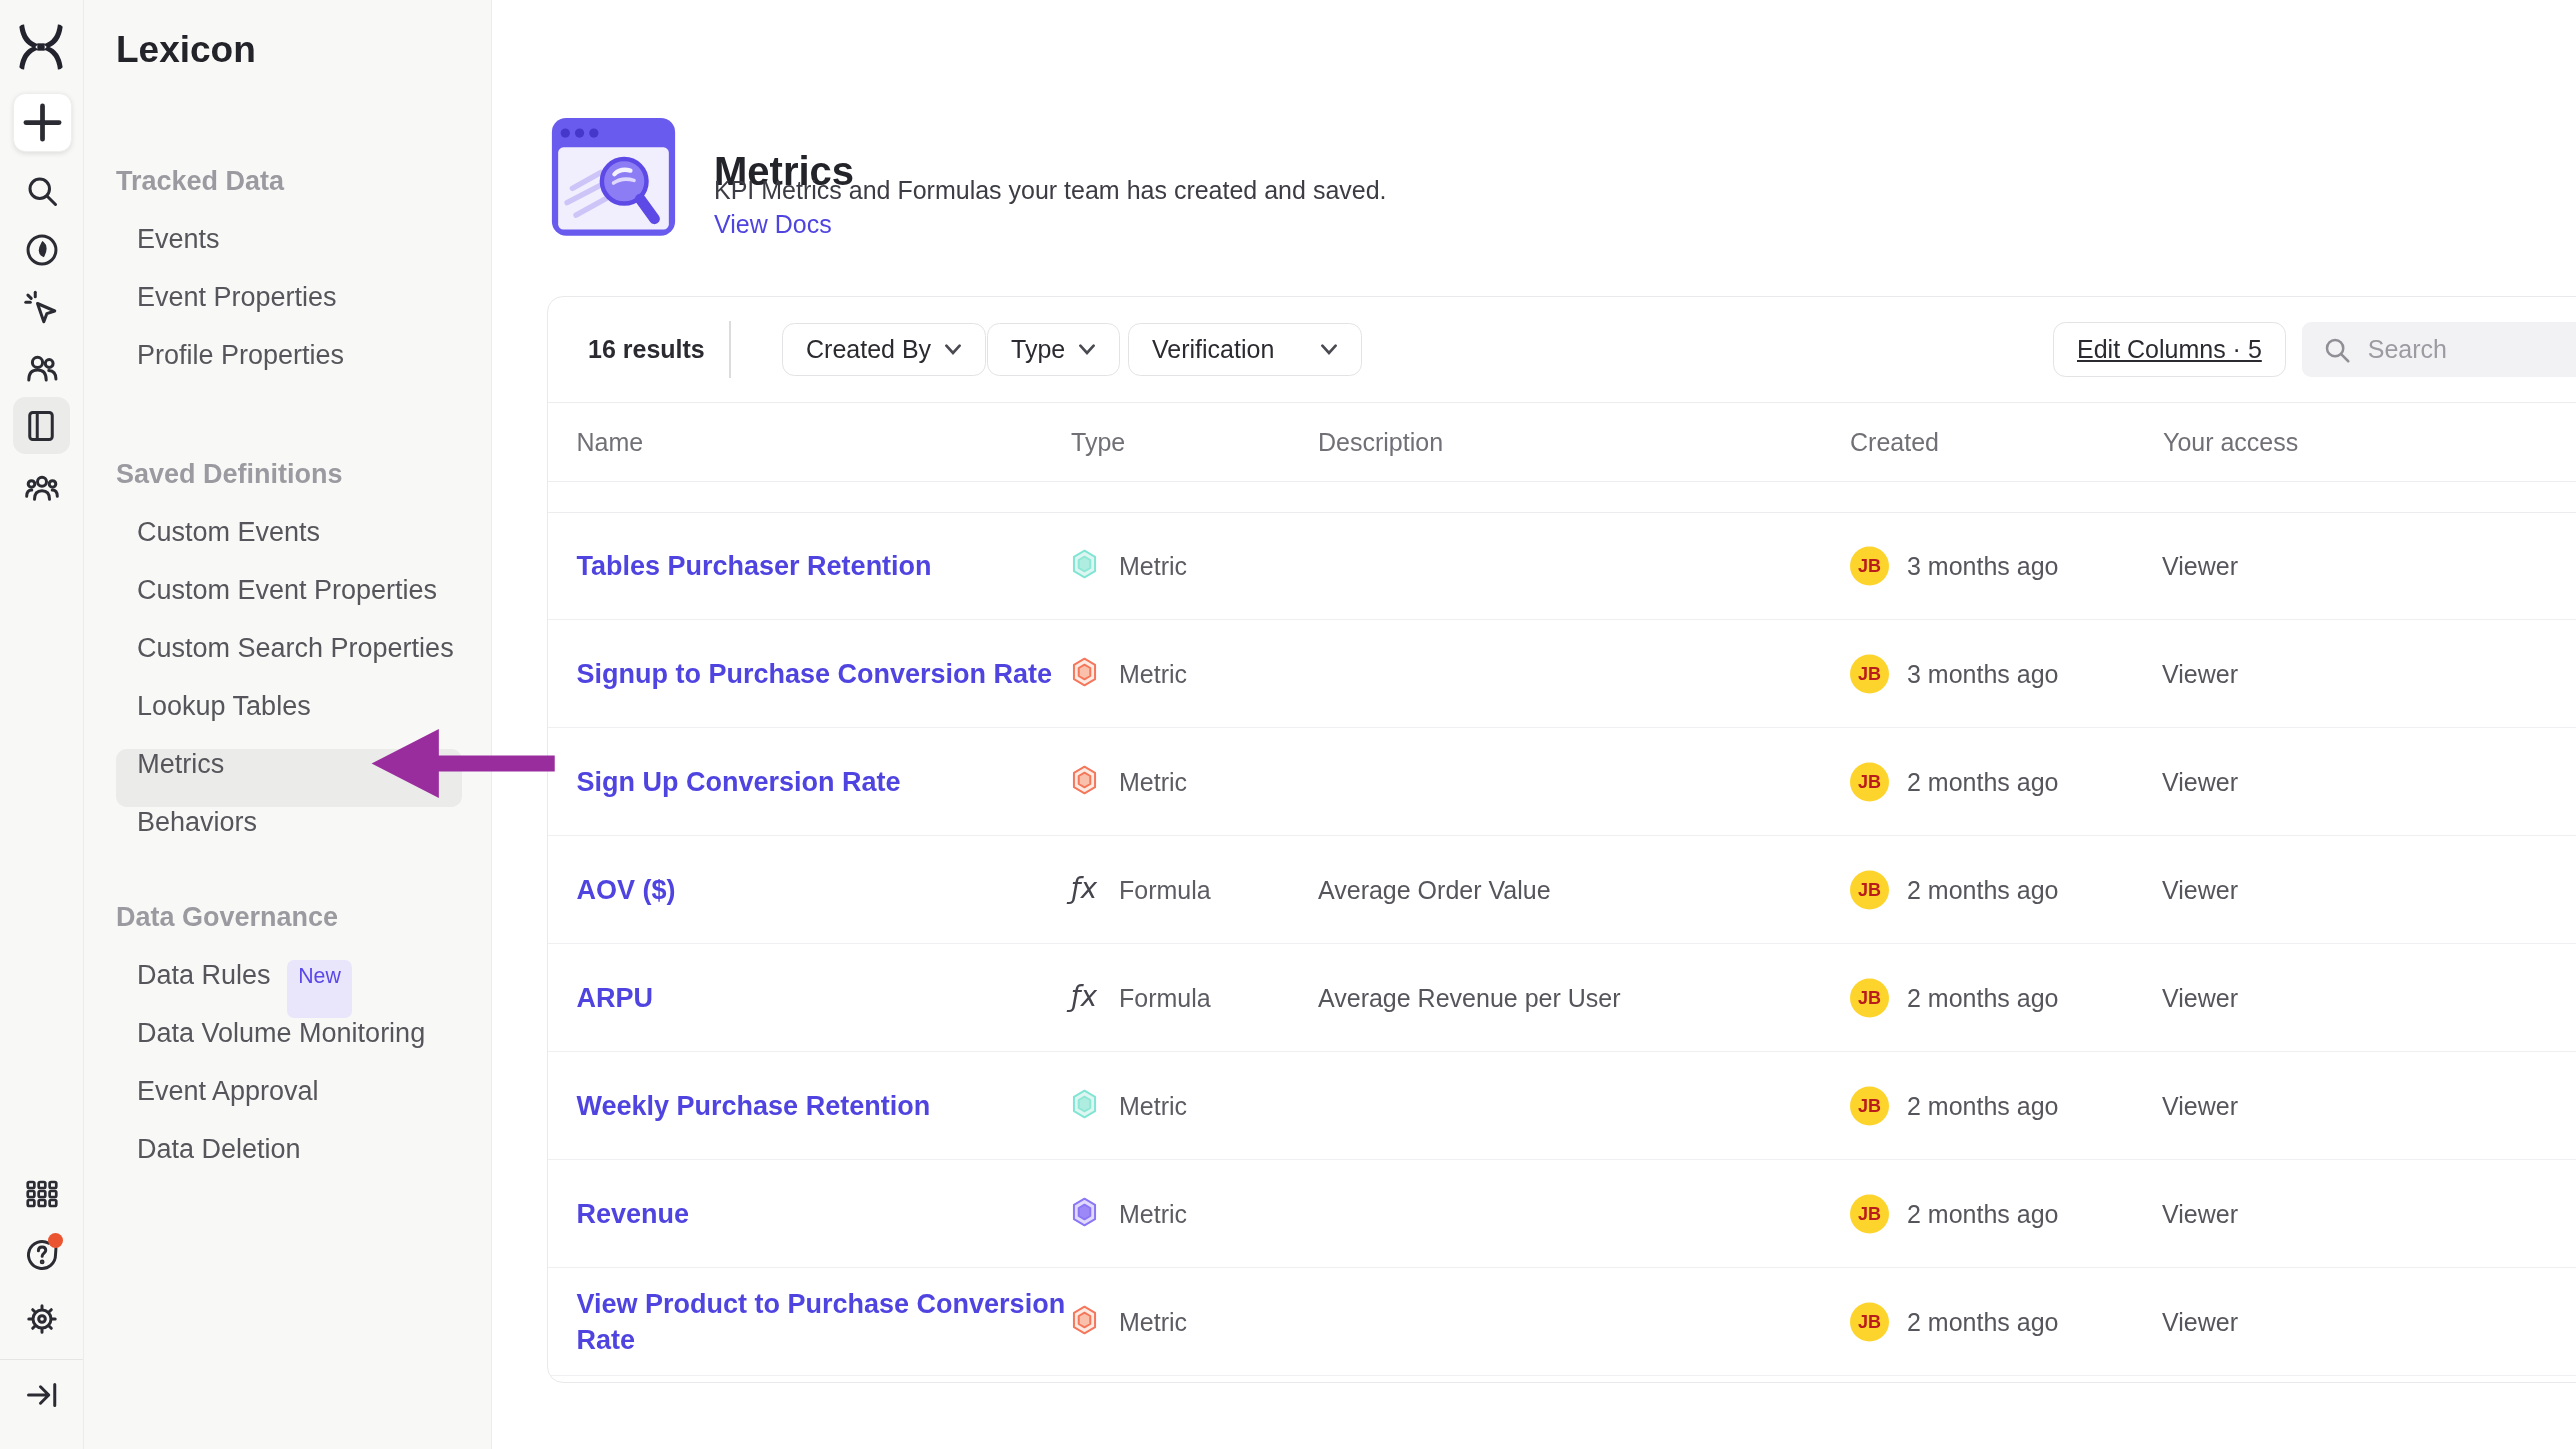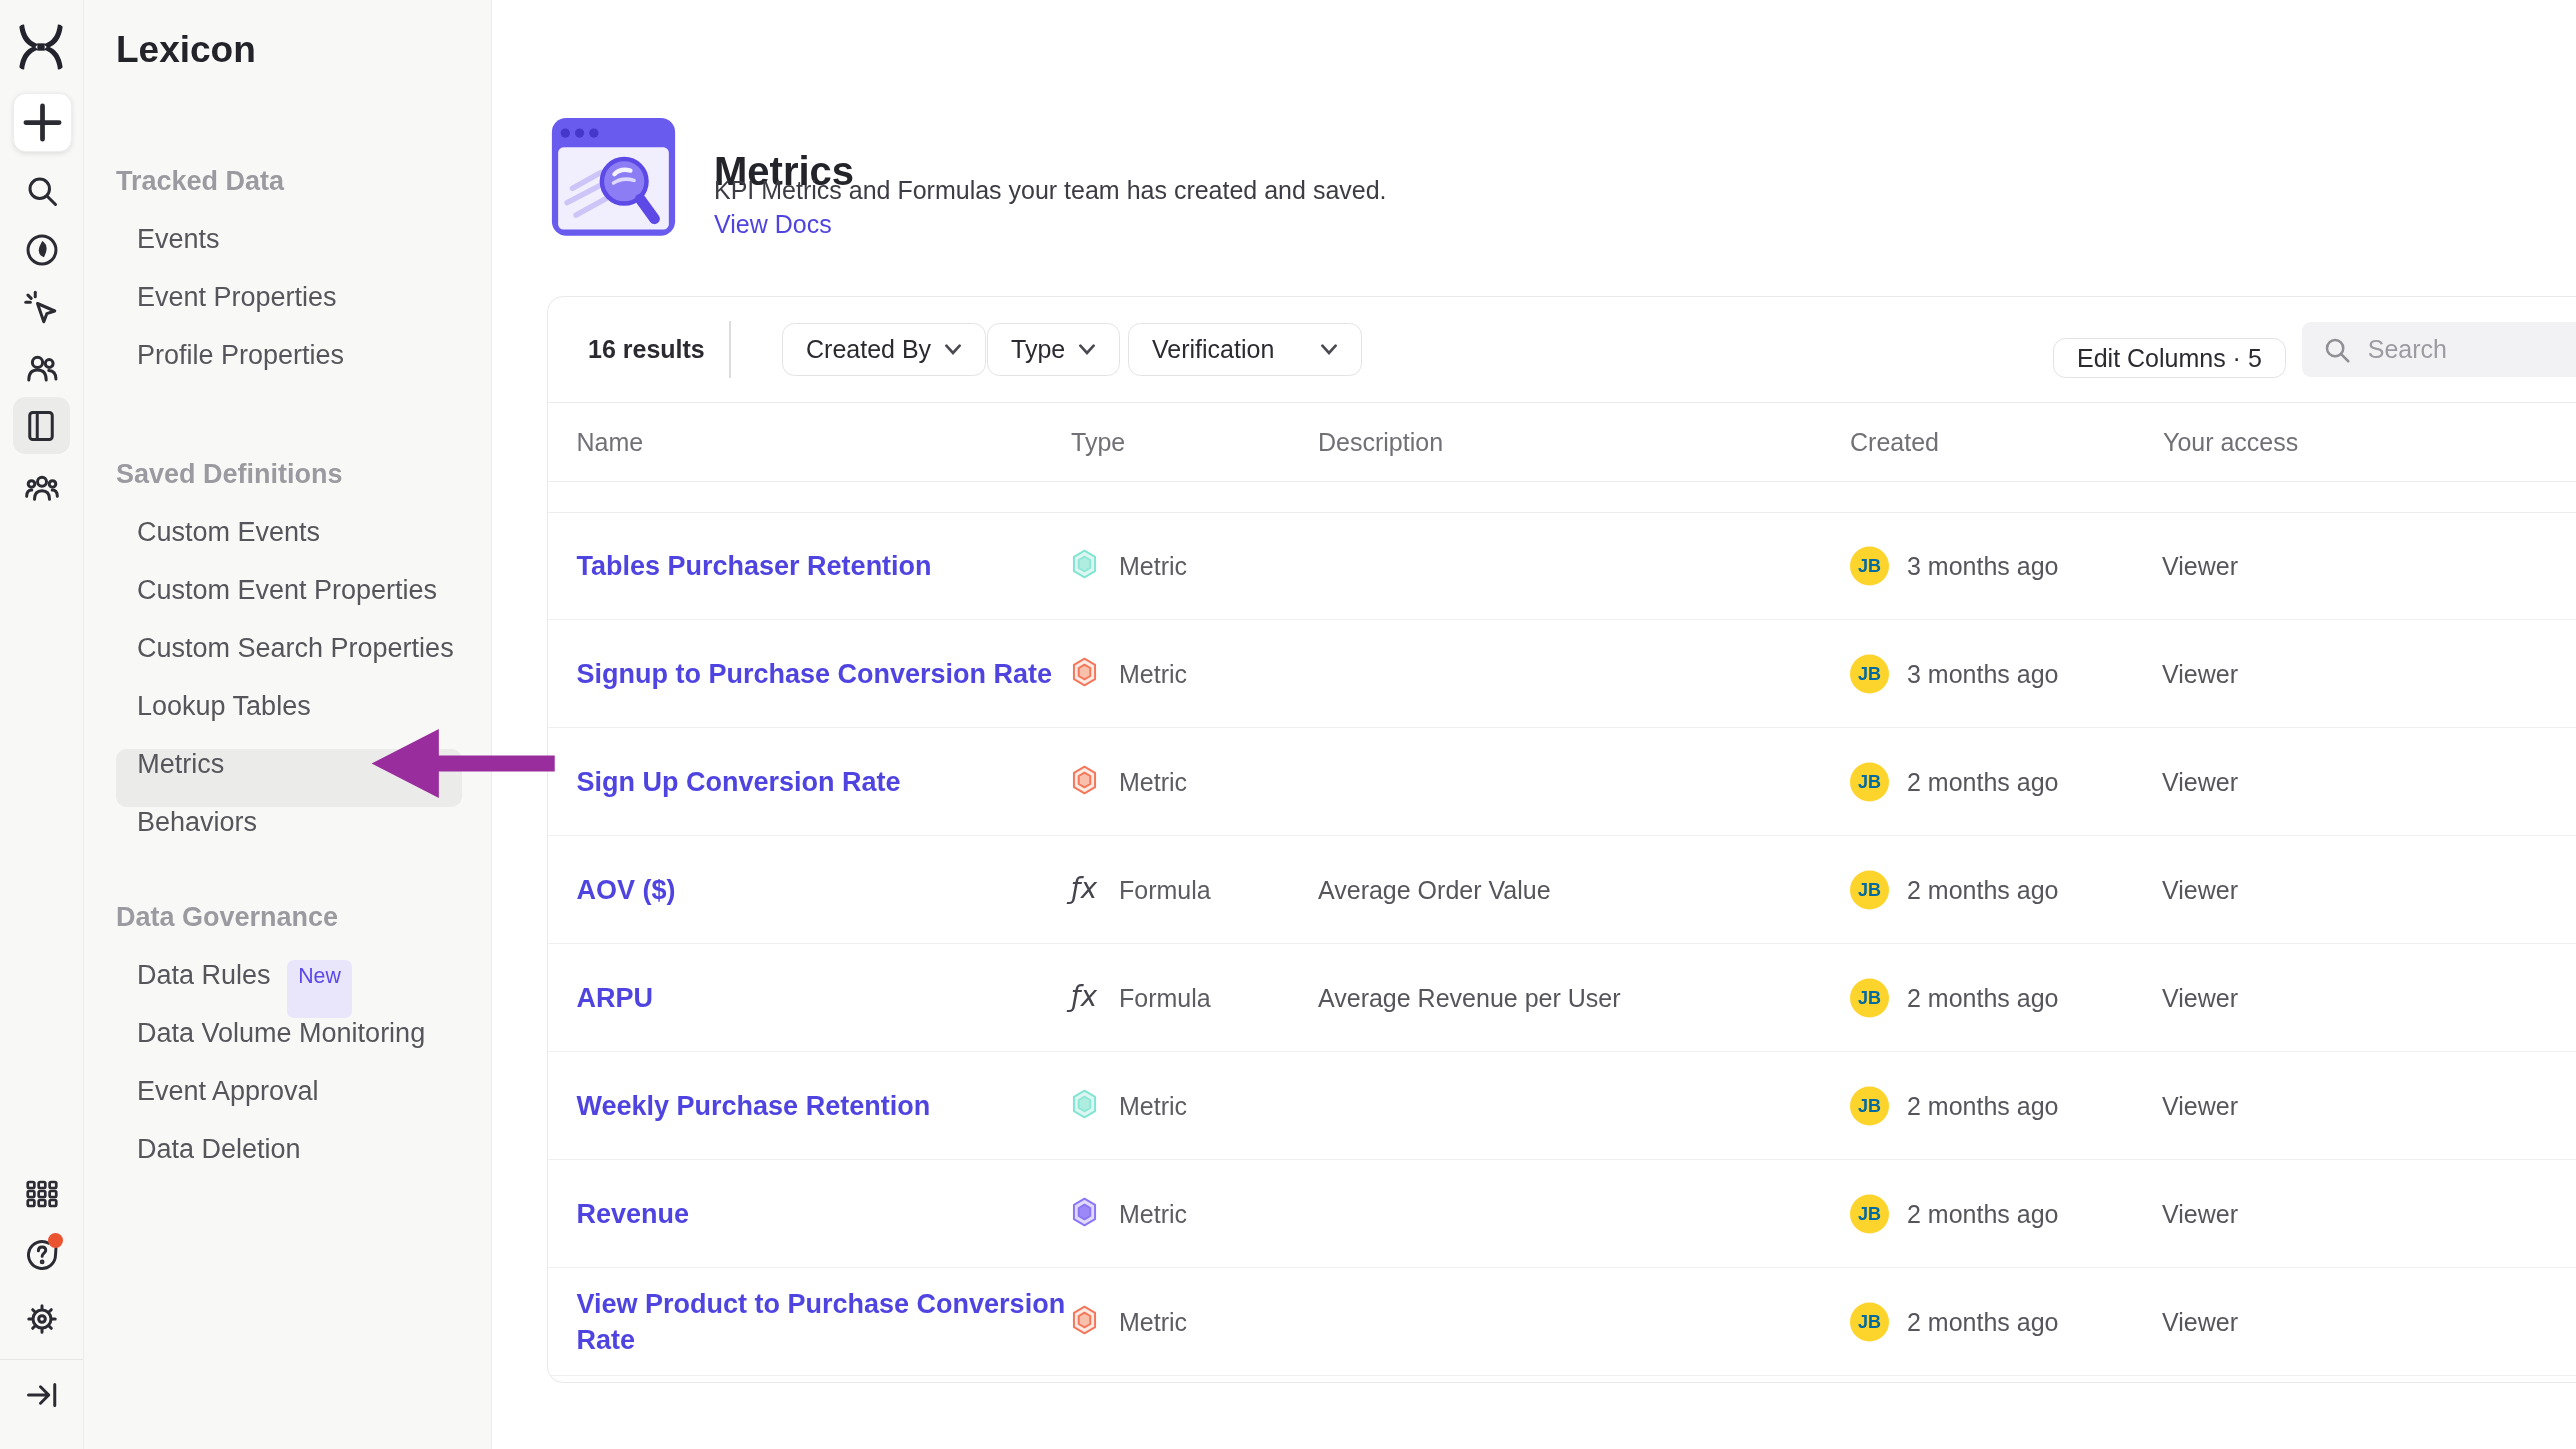--- a/index.html
+++ b/index.html
@@ -50,21 +50,21 @@
   .results{position:absolute;left:40px;top:0;height:105px;display:flex;align-items:center;
     font-size:25px;font-weight:700;color:#2a2a30;}
   .vdiv{position:absolute;left:181px;top:24px;width:1.8px;height:57px;background:#dcdcde;}
   .fbtn{position:absolute;top:26px;height:53px;display:flex;align-items:center;gap:12.5px;
     padding:0 23px;background:#fff;border:1.8px solid #e3e3e5;border-radius:12.5px;
     font-size:25px;font-weight:500;color:#2a2a30;cursor:pointer;font-family:inherit;}
   #filters .fbtn:nth-child(1){left:234px;}
   #filters .fbtn:nth-child(2){left:439px;}
   #filters .fbtn:nth-child(3){left:580px;gap:46px;}
   .chev{width:18px;height:11.6px;}
-  .editcols{left:1505px;top:41px;height:40px;}
+  .editcols{left:1505px;top:25px;height:55px;text-decoration:underline;}
   .searchbox{position:absolute;left:1754px;top:25px;height:55px;width:881px;background:#f2f2f4;
     border-radius:9px;display:flex;align-items:center;}
   .searchbox svg{width:30px;height:30px;margin-left:19.6px;flex:0 0 30px;}
   .searchbox input{flex:1;border:none;outline:none;background:transparent;margin-left:14.2px;
     font-size:25px;color:#3c3c44;font-family:inherit;}
   .searchbox input::placeholder{color:#9b9ba1;}
 
   .thead{position:absolute;left:0;top:105px;right:0;height:79px;border-bottom:1.8px solid #ededef;}
   .thead span{position:absolute;top:50%;transform:translateY(-50%);font-size:25px;color:#707076;}
   .thead span:nth-child(1){left:28.5px;}
@@ -85,21 +85,21 @@
   .metric-teal  .hex-inner{fill:#aeede0;stroke:#8fe7d6;}
   .metric-orange .hex-outer{fill:#fdeae3;stroke:#f4775b;}
   .metric-orange .hex-inner{fill:#f9c0ab;stroke:#f4775b;}
   .metric-purple .hex-outer{fill:#e1dafc;stroke:#8b77f5;}
   .metric-purple .hex-inner{fill:#9d88f7;stroke:#8b77f5;}
   .fx{display:none;font-style:italic;font-size:27.6px;color:#45454e;font-family:"DejaVu Sans", sans-serif;}
   .row.formula .fx{display:inline;}
   .cell.type-label{left:571px;color:#5c5c63;}
   .cell.desc{left:770px;}
   .cell.avatar{left:1302px;width:39px;height:39px;border-radius:50%;background:#fdd42c;
-    color:#0369a1;font-size:18px;font-weight:700;display:flex;align-items:center;justify-content:center;}
+    color:#b91c1c;font-size:18px;font-weight:700;display:flex;align-items:center;justify-content:center;}
   .cell.created{left:1359px;}
   .cell.access{left:1614px;}
 </style>
 </head>
 <body>
 
 <div class="app">
 
   <aside class="rail">
     <div class="logo">

